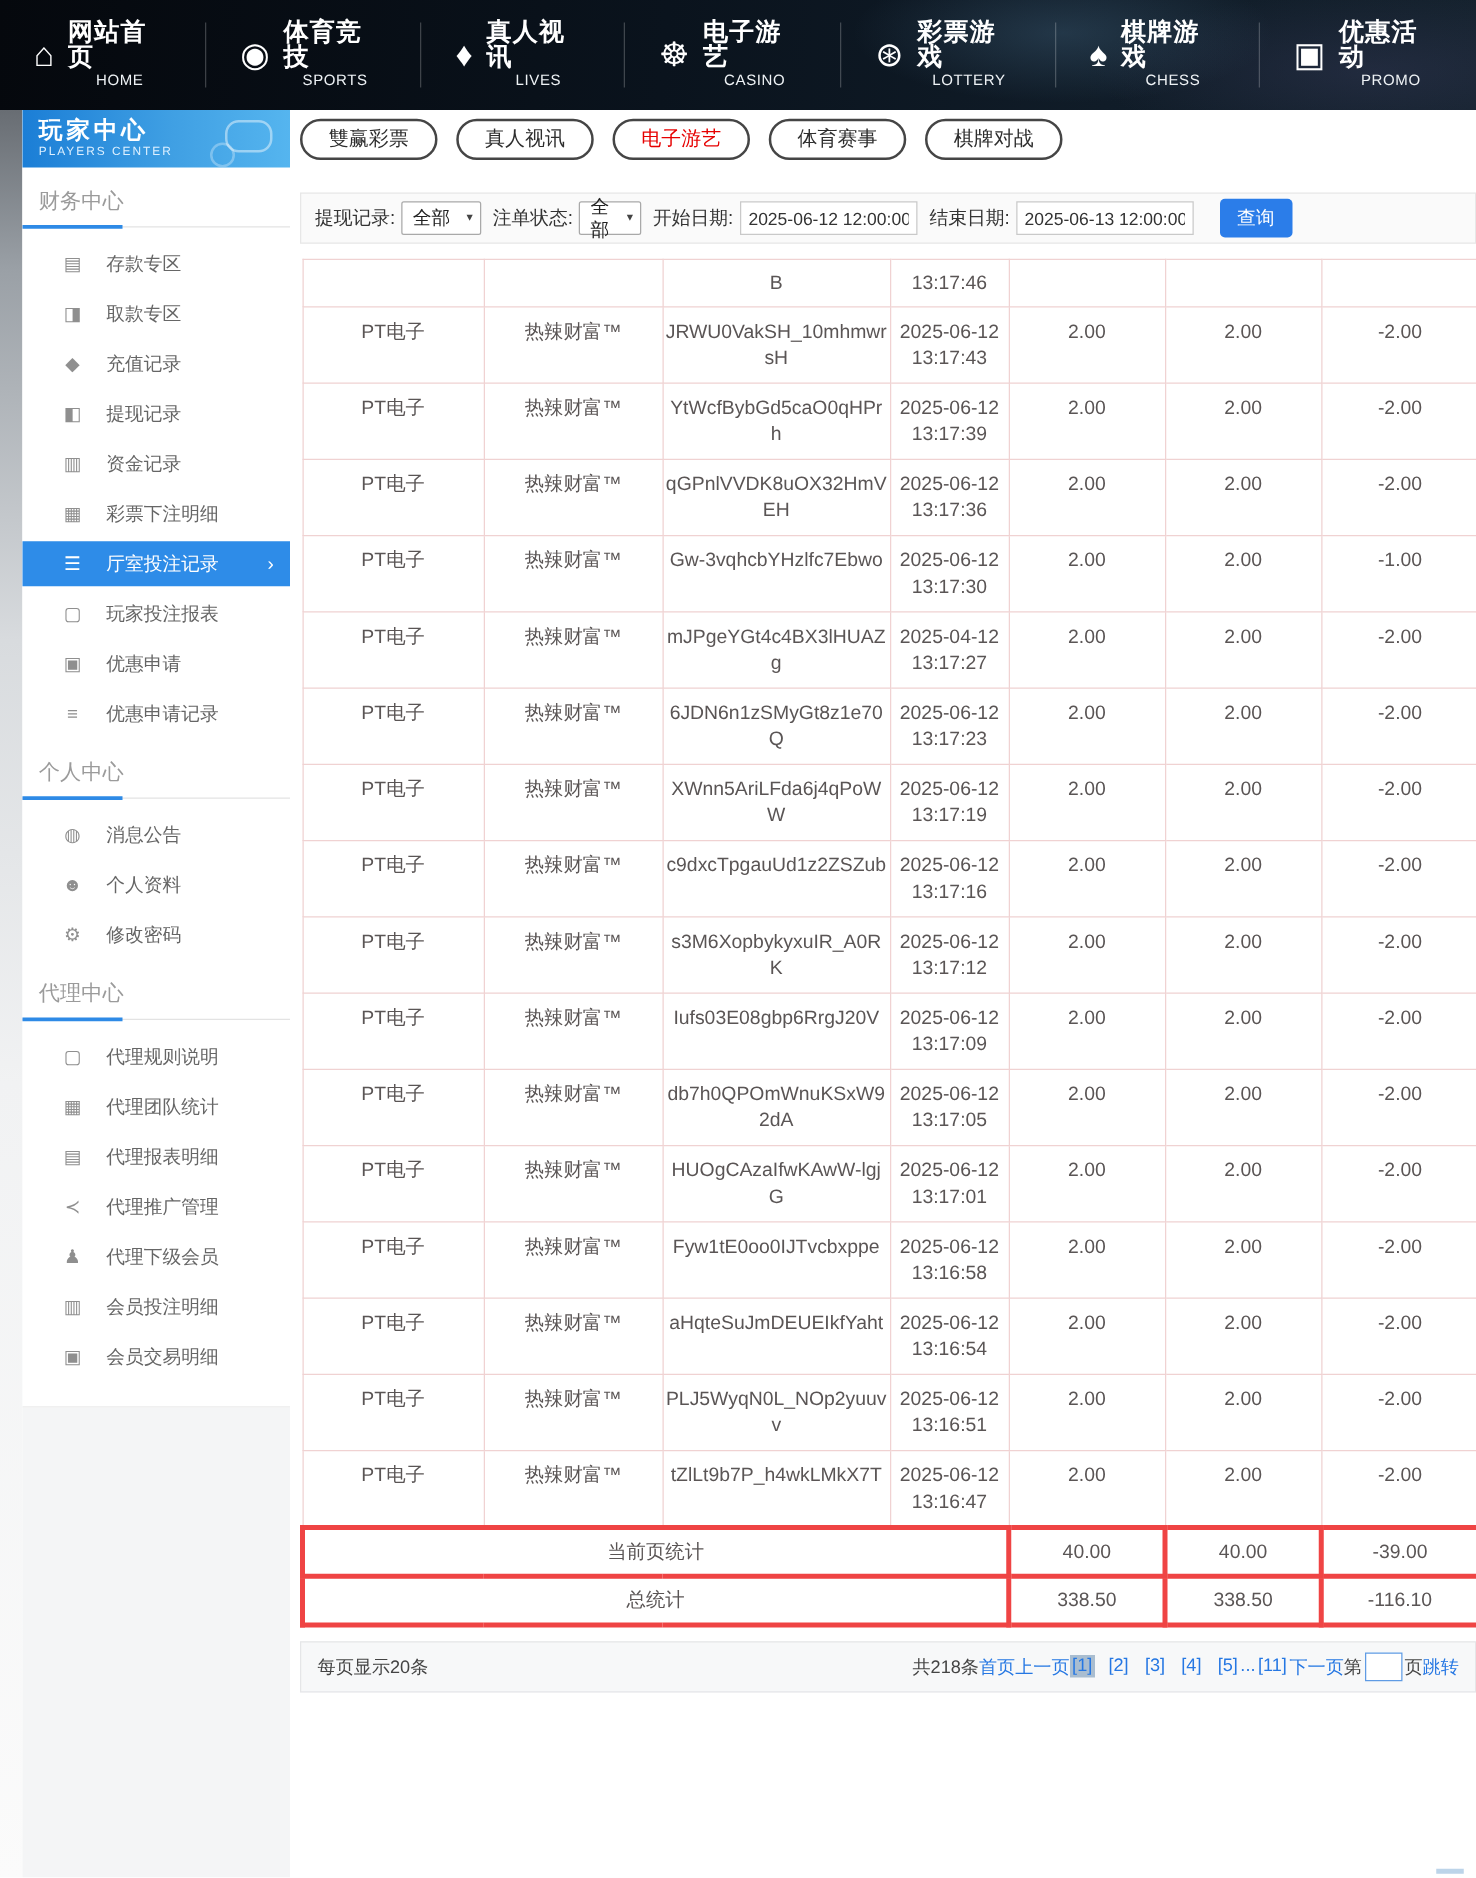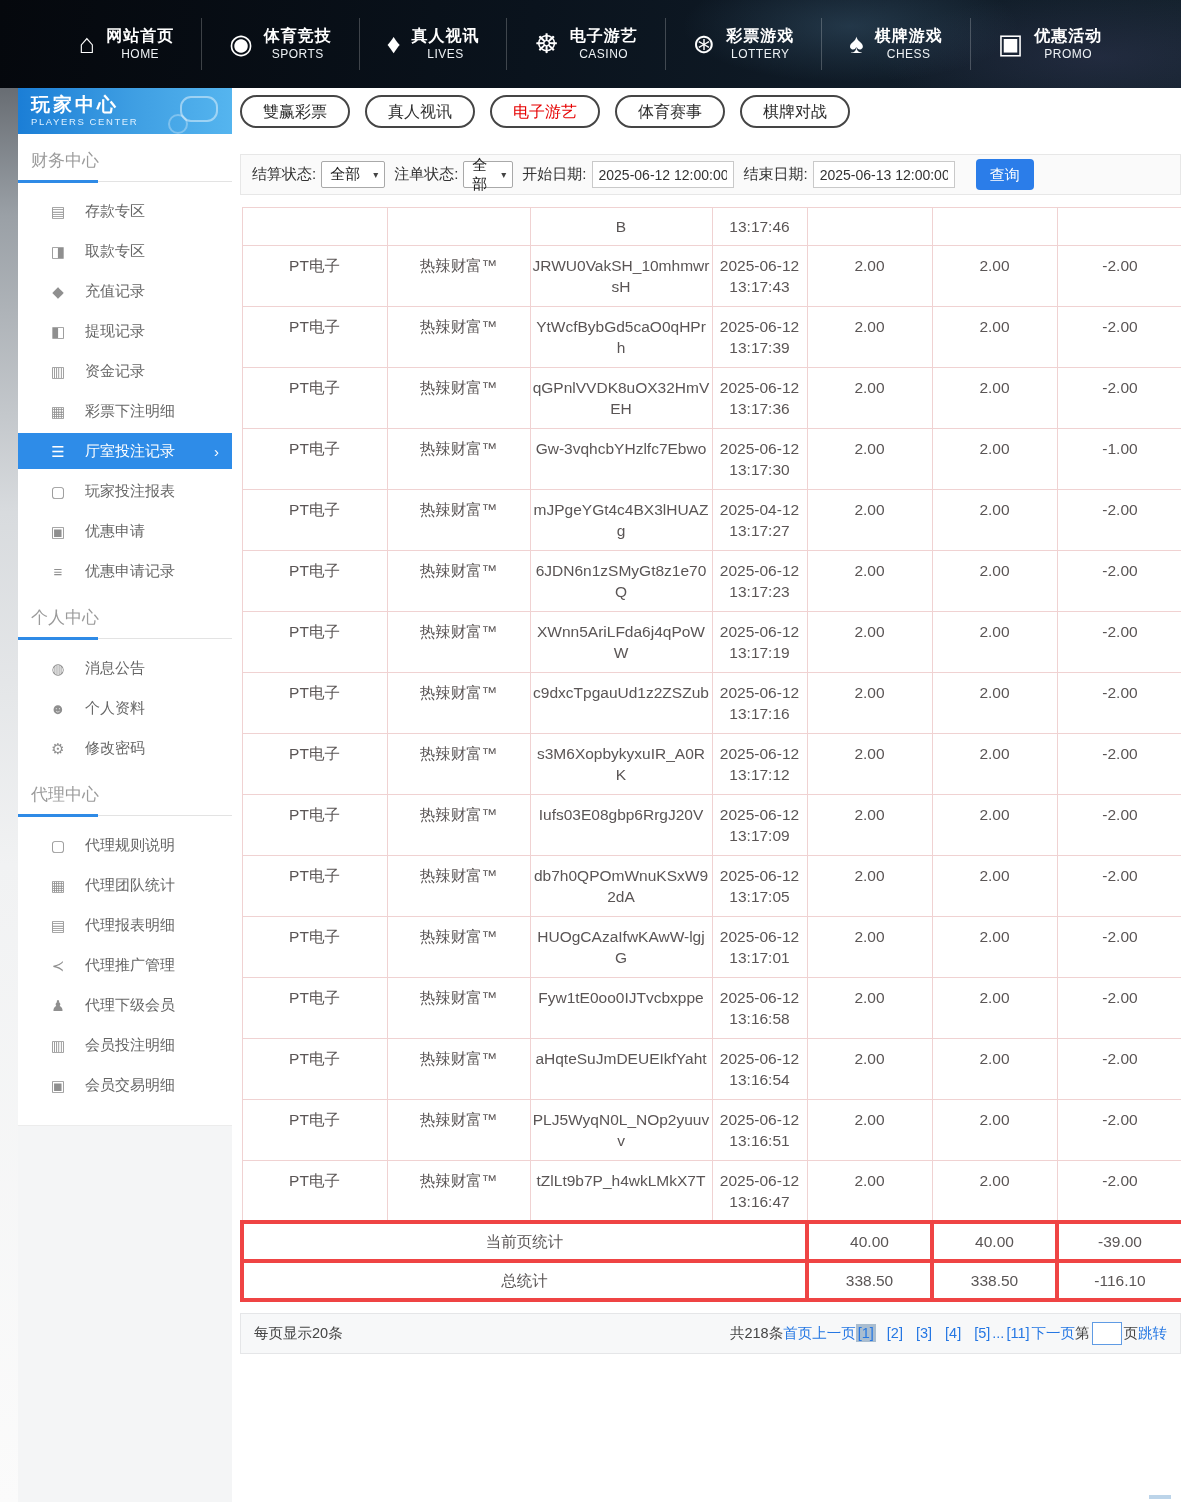--- a/index.html
+++ b/index.html
@@ -10,21 +10,21 @@
   .topnav{position:absolute;left:0;top:0;width:1181px;height:88px;
     background:
       radial-gradient(240px 80px at 72% 30%, rgba(80,120,150,.30), transparent 70%),
       radial-gradient(320px 90px at 93% 65%, rgba(70,70,110,.28), transparent 70%),
       linear-gradient(95deg,#05080d 0%,#0a131d 45%,#101c28 75%,#15222e 100%);
     display:flex;align-items:center;justify-content:center}
   .nav-item{display:flex;align-items:center;gap:11px;padding:0 27px;height:52px;cursor:pointer}
   .nav-item + .nav-item{border-left:1px solid rgba(255,255,255,.22)}
   .nav-ico{color:#fff;font-size:27px;line-height:1}
   .nav-txt{display:flex;flex-direction:column;align-items:center}
-  .nav-zh{color:#fff;font-size:16px;font-weight:bold;letter-spacing:1px;line-height:20px}
+  .nav-zh{color:#fff;font-size:20px;font-weight:bold;letter-spacing:1px;line-height:20px}
   .nav-en{color:#eef2f5;font-size:12px;letter-spacing:.5px;line-height:16px}
 
   
   .gutter{position:absolute;left:0;top:88px;width:18px;height:1414px;
     background:linear-gradient(180deg,#686d73 0%,#9aa0a6 9%,#d8dbde 30%,#f1f2f3 55%,#fbfbfb 100%)}
   .sidebar{position:absolute;left:18px;top:88px;width:214px;height:1414px;background:#f4f5f6}
   .menu-card{background:#fff;padding-bottom:20px;border-bottom:1px solid #ececec}
   .side-head{height:46px;background:linear-gradient(90deg,#1b7ed6 0%,#3f9fe3 55%,#55b5ef 100%);
     padding:5px 0 0 13px;position:relative;overflow:hidden}
   .side-head::before{content:"";position:absolute;right:14px;top:8px;width:34px;height:22px;border:2px solid rgba(255,255,255,.45);border-radius:11px}
@@ -265,21 +265,21 @@
   </div>
       <div class="tab">
     <span>体育赛事</span>
   </div>
       <div class="tab">
     <span>棋牌对战</span>
   </div>
     </div>
 
   <div class="filter-bar">
-    <span>结算状态:</span>
+    <span>提现记录:</span>
     <span class="fake-select sel-settle">
       <span>全部</span>
       <span class="sel-arrow">▾</span>
     </span>
     <span>注单状态:</span>
     <span class="fake-select sel-order">
       <span>全部</span>
       <span class="sel-arrow">▾</span>
     </span>
     <span>开始日期:</span>

